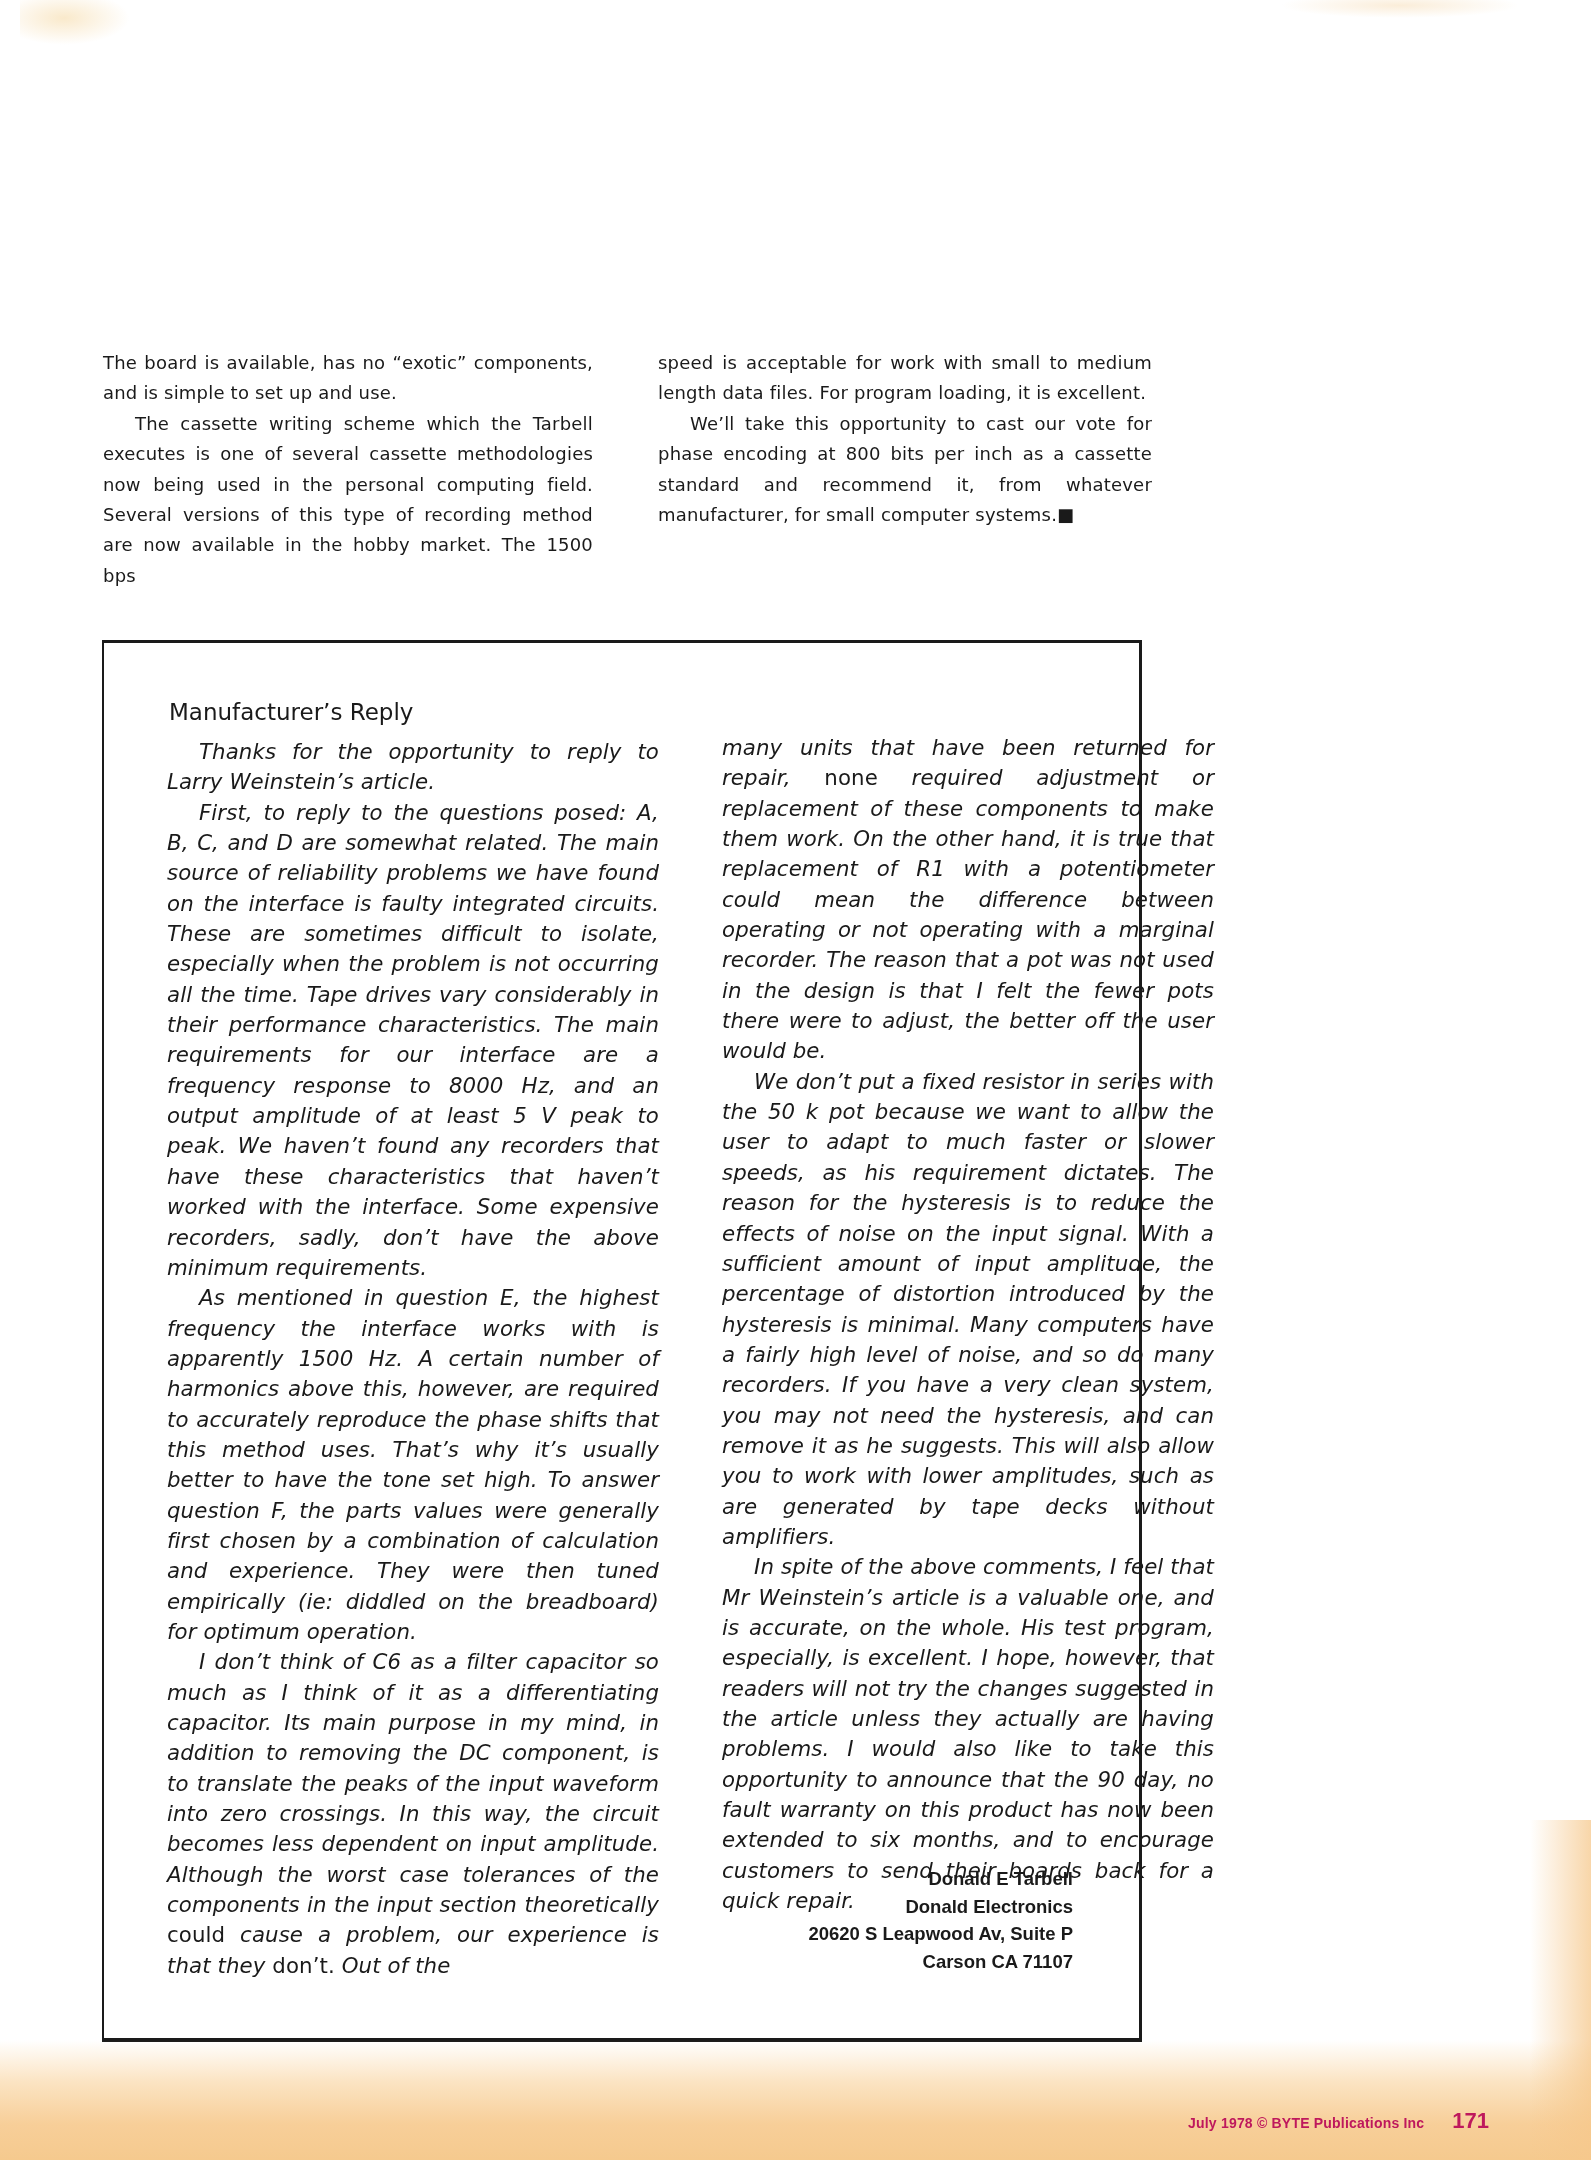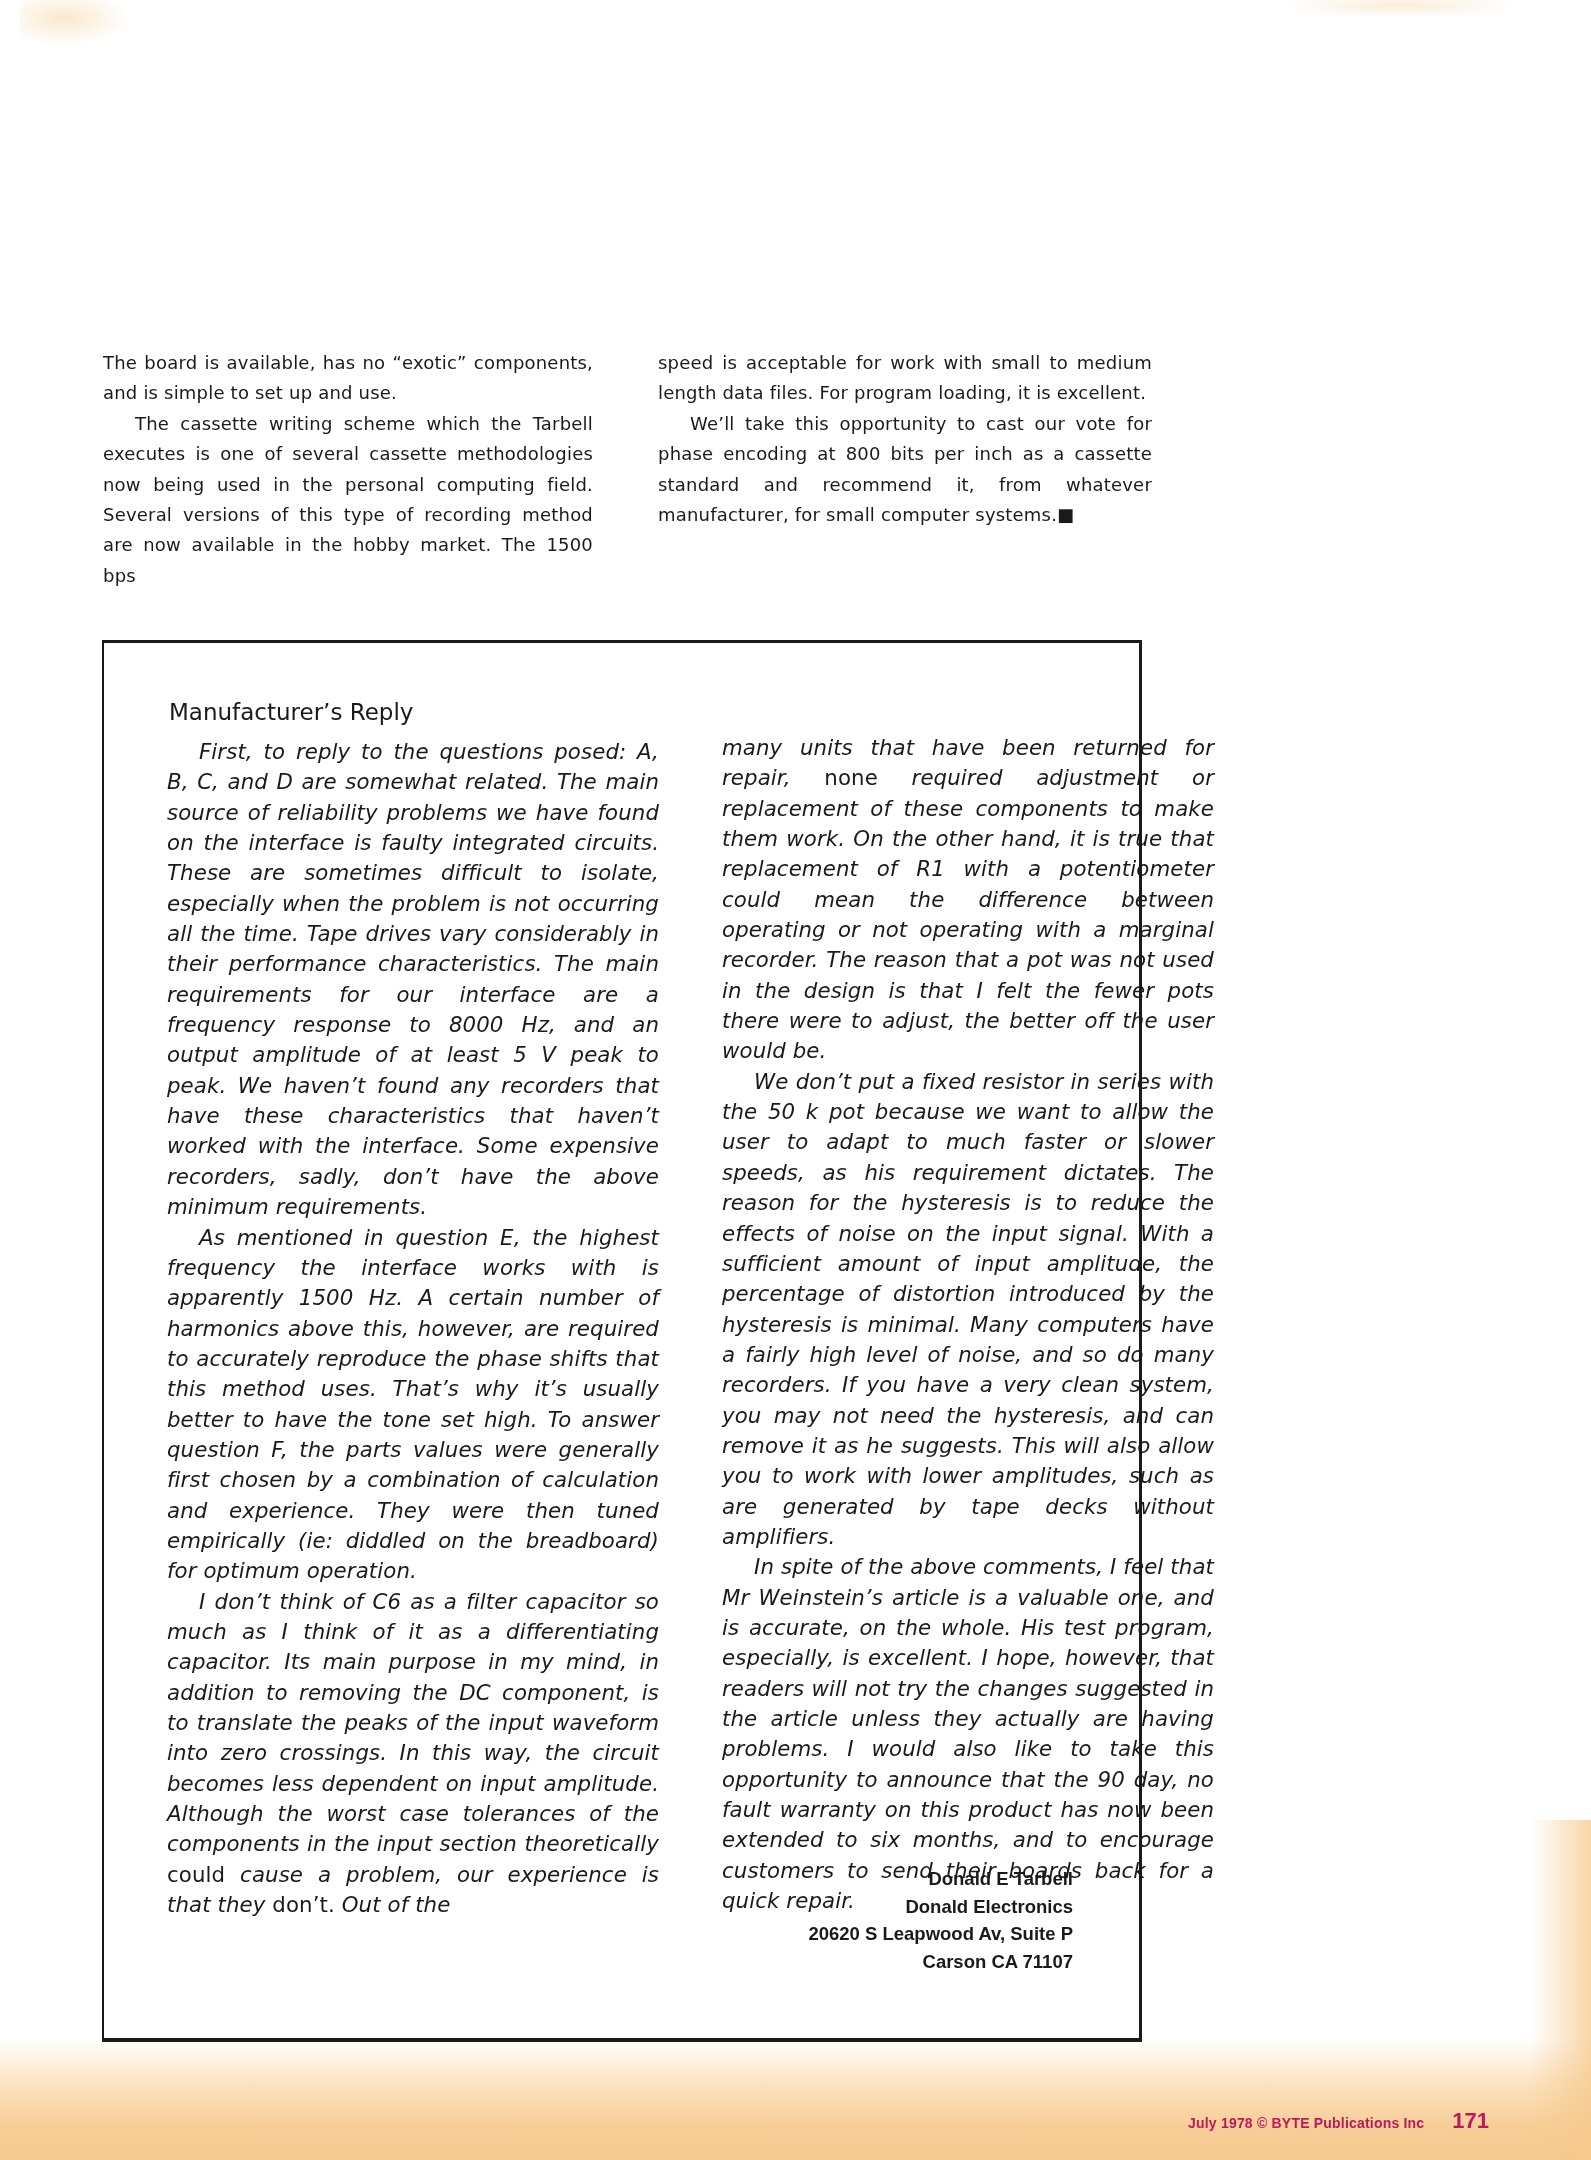--- a/index.html
+++ b/index.html
@@ -97,20 +97,21 @@
 
 <div class="col-top right">
   <p>speed is acceptable for work with small to medium length data files. For program loading, it is excellent.</p>
   <p class="indent">We’ll take this opportunity to cast our vote for phase encoding at 800 bits per inch as a cassette standard and recommend it, from whatever manufacturer, for small computer systems.■</p>
 </div>
 
 <div class="reply-box">
   <h2 class="reply-title">Manufacturer’s Reply</h2>
 
   <div class="reply-col left">
+    <p class="indent">Thanks for the opportunity to reply to Larry Weinstein’s article.</p>
     <p class="indent">First, to reply to the questions posed: A, B, C, and D are somewhat related. The main source of reliability problems we have found on the interface is faulty integrated circuits. These are sometimes difficult to isolate, especially when the problem is not occurring all the time. Tape drives vary considerably in their performance characteristics. The main requirements for our interface are a frequency response to 8000 Hz, and an output amplitude of at least 5 V peak to peak. We haven’t found any recorders that have these characteristics that haven’t worked with the interface. Some expensive recorders, sadly, don’t have the above minimum requirements.</p>
     <p class="indent">As mentioned in question E, the highest frequency the interface works with is apparently 1500 Hz. A certain number of harmonics above this, however, are required to accurately reproduce the phase shifts that this method uses. That’s why it’s usually better to have the tone set high. To answer question F, the parts values were generally first chosen by a combination of calculation and experience. They were then tuned empirically (ie: diddled on the breadboard) for optimum operation.</p>
     <p class="indent"><span>I don’t think of C6 as a filter capacitor so much as I think of it as a differentiating capacitor. Its main purpose in my mind, in addition to removing the DC component, is to translate the peaks of the input waveform into zero crossings. In this way, the circuit becomes less dependent on input amplitude. Although the worst case tolerances of the components in the input section theoretically </span><span class="upright">could</span><span> cause a problem, our experience is that they </span><span class="upright">don’t.</span><span> Out of the</span></p>
   </div>
 
   <div class="reply-col right">
     <p><span>many units that have been returned for repair, </span><span class="upright">none</span><span> required adjustment or replacement of these components to make them work. On the other hand, it is true that replacement of R1 with a potentiometer could mean the difference between operating or not operating with a marginal recorder. The reason that a pot was not used in the design is that I felt the fewer pots there were to adjust, the better off the user would be.</span></p>
     <p class="indent">We don’t put a fixed resistor in series with the 50 k pot because we want to allow the user to adapt to much faster or slower speeds, as his requirement dictates. The reason for the hysteresis is to reduce the effects of noise on the input signal. With a sufficient amount of input amplitude, the percentage of distortion introduced by the hysteresis is minimal. Many computers have a fairly high level of noise, and so do many recorders. If you have a very clean system, you may not need the hysteresis, and can remove it as he suggests. This will also allow you to work with lower amplitudes, such as are generated by tape decks without amplifiers.</p>
     <p class="indent">In spite of the above comments, I feel that Mr Weinstein’s article is a valuable one, and is accurate, on the whole. His test program, especially, is excellent. I hope, however, that readers will not try the changes suggested in the article unless they actually are having problems. I would also like to take this opportunity to announce that the 90 day, no fault warranty on this product has now been extended to six months, and to encourage customers to send their boards back for a quick repair.</p>
   </div>

